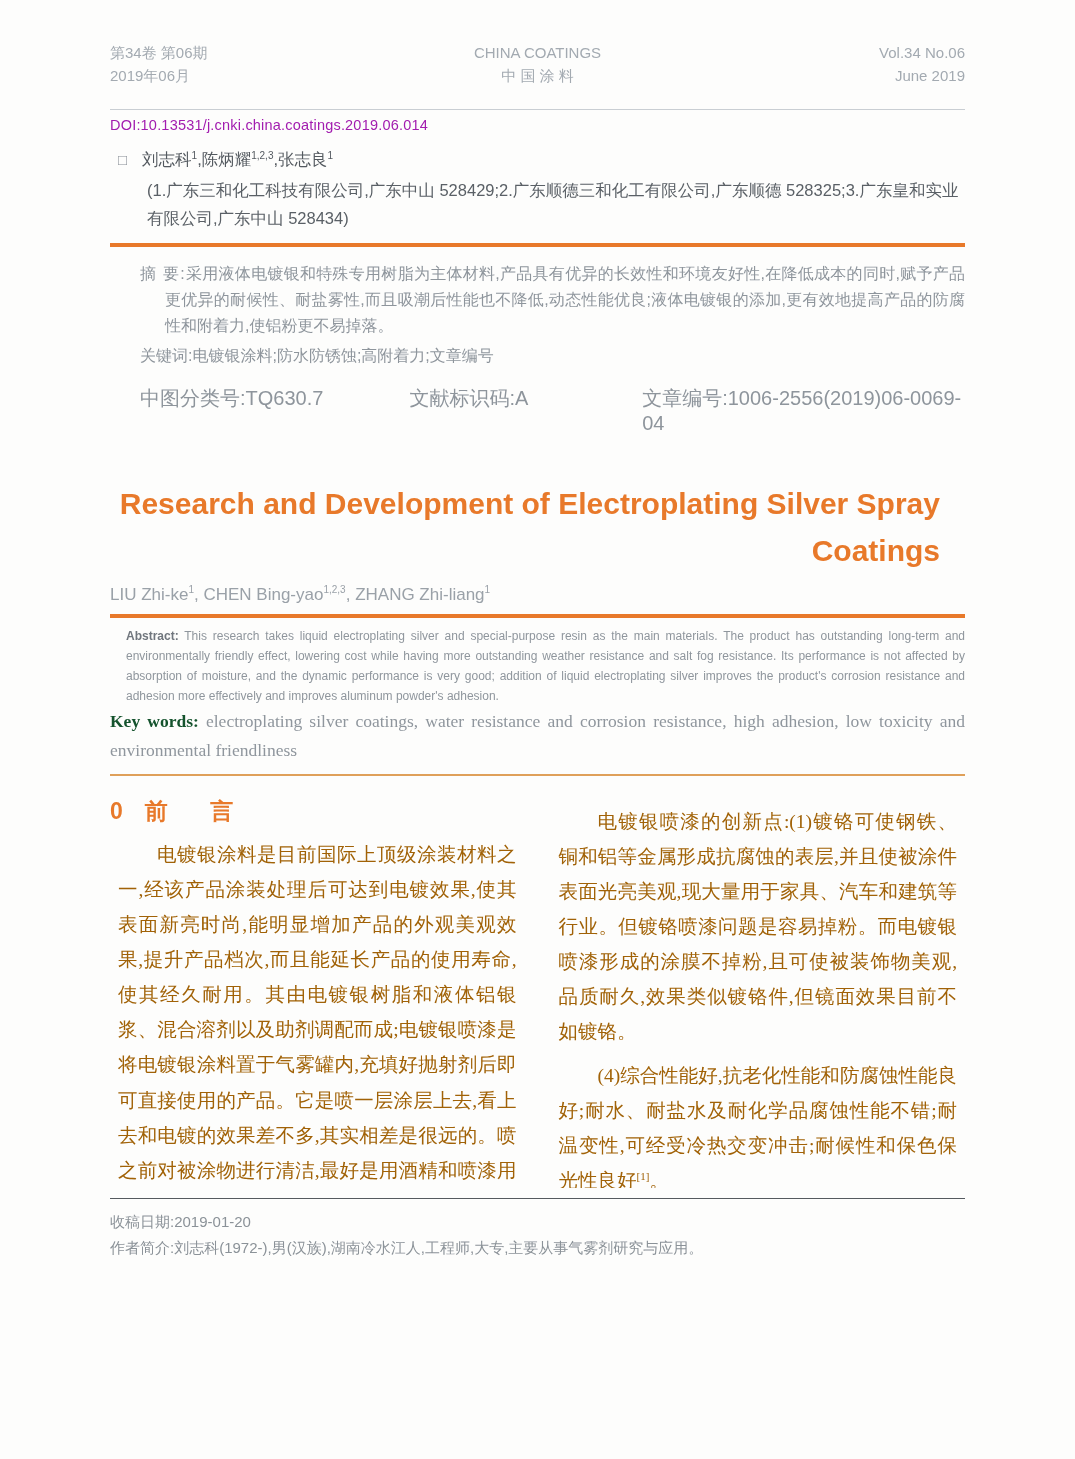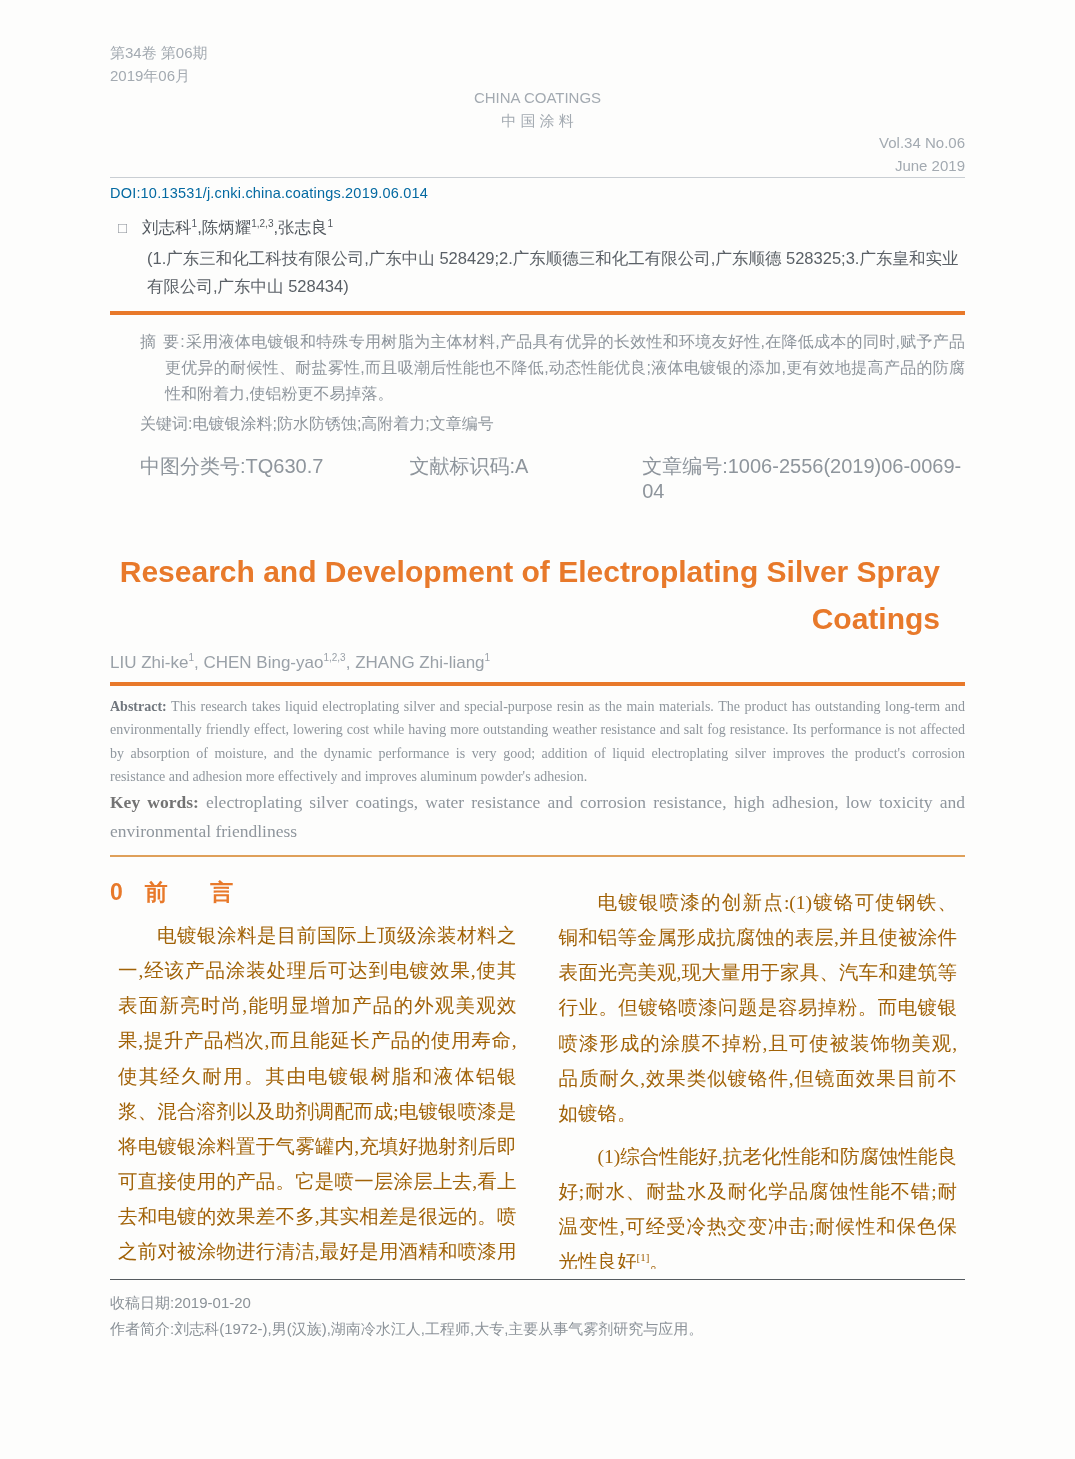--- a/index.html
+++ b/index.html
@@ -15,28 +15,27 @@
     position:absolute;inset:0;
     padding:42px 110px 0 110px;
     box-sizing:border-box;
   }
   
   .jheader{
     display:flex;
     color:#a3aab1;
     font-size:15px;
     line-height:1.5;
-    padding-bottom:0;
+    padding-bottom:22px;
     border-bottom:1px solid #c9ced3;
-    flex-direction:column;
   }
   .jheader .col{flex:1;}
   .jheader .c{text-align:center;}
   .jheader .r{text-align:right;}
-  .doi{margin-top:7px;font-size:14.5px;color:#0369a1;letter-spacing:0.2px;}
+  .doi{margin-top:7px;font-size:14.5px;color:#a21caf;letter-spacing:0.2px;}
   
   .title-cn{
     margin-top:34px;
     font-size:50px;
     font-weight:bold;
     color:#e8792a;
     letter-spacing:3px;
     line-height:1.1;
   }
   .authors-cn{
@@ -104,35 +103,36 @@
     font-family:"Liberation Serif",serif;
     font-style:italic;
     font-size:17px;
     line-height:1.78;
     color:#9aa1a8;
     max-width:850px;
   }
   .rule-mid{height:4px;background:#e8792a;margin-top:9px;}
   .abs-en{
     margin-top:9px;
-    font-family:Liberation Serif, serif;
-    font-size:14px;
+    font-family:Liberation Sans, sans-serif;
+    font-size:12px;
     line-height:1.66;
     color:#8f969d;
     text-align:justify;
+    margin-left:16px;
   }
   .abs-en b{color:#70767d;font-weight:bold;}
   .kw-en{
     font-family:"Liberation Serif",serif;
     font-size:17.5px;
     line-height:1.66;
     color:#8f969d;
     text-align:justify;
   }
-  .kw-en b{color:#737373;}
+  .kw-en b{color:#14532d;}
   .rule-thin{height:2px;background:#dfa05a;margin-top:9px;}
   
   .columns{
     margin-top:20px;
     display:flex;
     gap:26px;
     height:392px;
     overflow:hidden;
   }
   .colm{flex:1;min-width:0;}
@@ -234,21 +234,21 @@
   <div class="columns">
     <div class="colm">
       <div class="sec-head">
         <span class="num">0</span>
         <span class="ttl">前 言</span>
       </div>
       <p class="body-p">电镀银涂料是目前国际上顶级涂装材料之一,经该产品涂装处理后可达到电镀效果,使其表面新亮时尚,能明显增加产品的外观美观效果,提升产品档次,而且能延长产品的使用寿命,使其经久耐用。其由电镀银树脂和液体铝银浆、混合溶剂以及助剂调配而成;电镀银喷漆是将电镀银涂料置于气雾罐内,充填好抛射剂后即可直接使用的产品。它是喷一层涂层上去,看上去和电镀的效果差不多,其实相差是很远的。喷之前对被涂物进行清洁,最好是用酒精和喷漆用的去油剂,清除完全后在无风和灰尘比较少的地方喷涂即可,不可一次性在同一位置喷太多,要一遍遍喷涂,覆盖完整后,稍等一会再喷第二遍,这样效果比较理想,也不容易出现“流泪”现象。</p>
     </div>
     <div class="colm">
       <p class="body-p">电镀银喷漆的创新点:(1)镀铬可使钢铁、铜和铝等金属形成抗腐蚀的表层,并且使被涂件表面光亮美观,现大量用于家具、汽车和建筑等行业。但镀铬喷漆问题是容易掉粉。而电镀银喷漆形成的涂膜不掉粉,且可使被装饰物美观,品质耐久,效果类似镀铬件,但镜面效果目前不如镀铬。</p>
-      <p class="body-p"><span>(1)综合性能好,抗老化性能和防腐蚀性能良好;耐水、耐盐水及耐化学品腐蚀性能不错;耐温变性,可经受冷热交变冲击;耐候性和保色保光性良好</span><span class="ref">[1]</span><span>。</span></p>
+      <p class="body-p"><span>(4)综合性能好,抗老化性能和防腐蚀性能良好;耐水、耐盐水及耐化学品腐蚀性能不错;耐温变性,可经受冷热交变冲击;耐候性和保色保光性良好</span><span class="ref">[1]</span><span>。</span></p>
       <p class="body-p">通过本次实验了解电镀银喷漆的涂膜性能和板面效果,并与镀铬喷漆的涂膜性能和板面效果进行对比,以便提高和完善,并摸索和总结电镀银喷漆的制作方法和工艺,为中试做准备。</p>
     </div>
   </div>
 
   <div class="footnotes">
     <div>
       <span>收稿日期:</span><span>2019-01-20</span>
     </div>
     <div>
       <span>作者简介:</span><span>刘志科(1972-),男(汉族),湖南冷水江人,工程师,大专,主要从事气雾剂研究与应用。</span>

